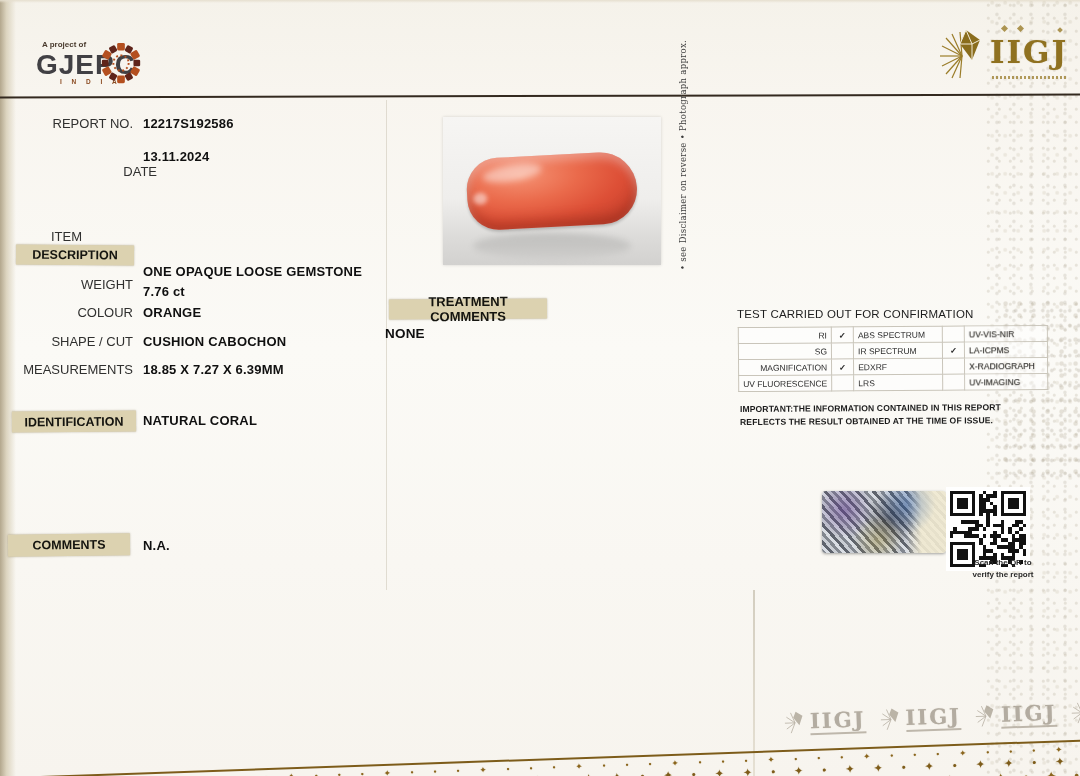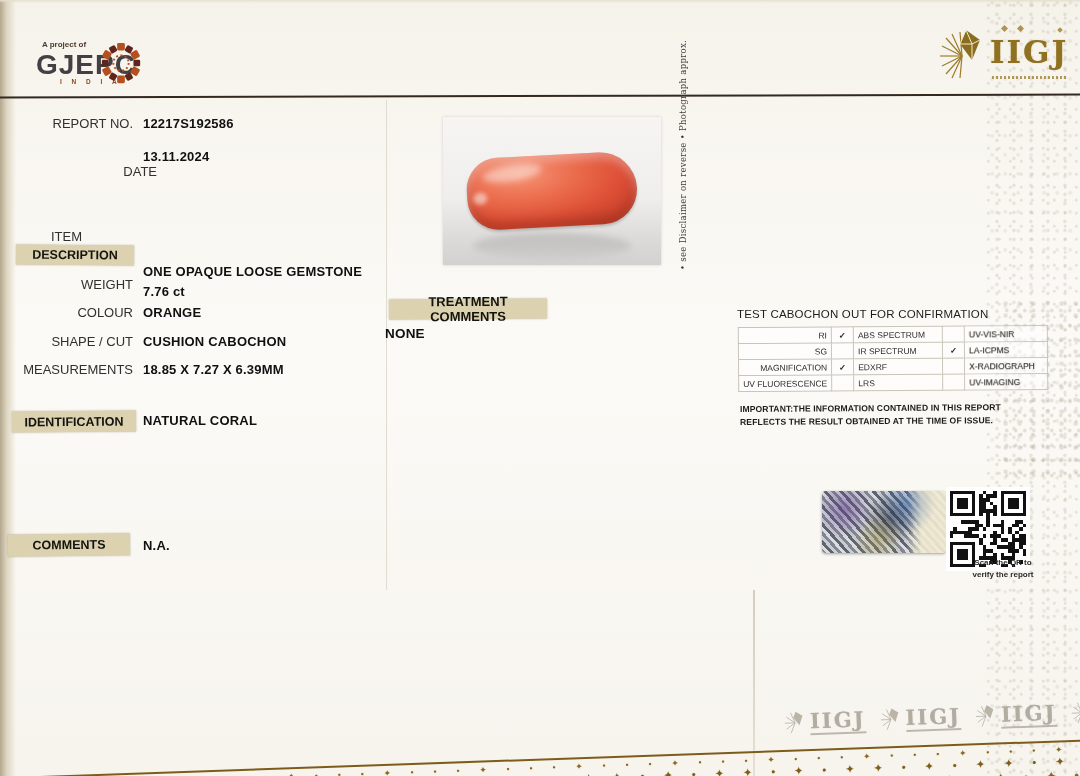--- a/index.html
+++ b/index.html
@@ -225,21 +225,21 @@
       <div class="gem-glare"></div>
       <div class="gem-dot"></div>
     </div>
     <div class="gem-reflection"></div>
   </div>
   <div class="abs photo-caption">• see Disclaimer on reverse • Photograph approx.</div>
 
   <div class="abs hl-box" style="left:389px;top:299px;width:158px;height:20px;font-size:13px;transform:rotate(-.3deg);">TREATMENT COMMENTS</div>
   <div class="abs fvalue" style="left:385px;top:326px;font-size:13.5px;text-align:right;">NONE</div>
 
-  <div class="abs tests-heading">TEST CABOCHON OUT FOR CONFIRMATION</div>
+  <div class="abs tests-heading">TEST CARRIED OUT FOR CONFIRMATION</div>
   <table class="tests">
     <tbody>
         <tr>
       <td class="t-m1">RI</td>
       <td class="t-chk">✓</td>
       <td class="t-m2">ABS SPECTRUM</td>
       <td class="t-chk"></td>
       <td class="t-m3">UV-VIS-NIR</td>
     </tr>
     <tr>

